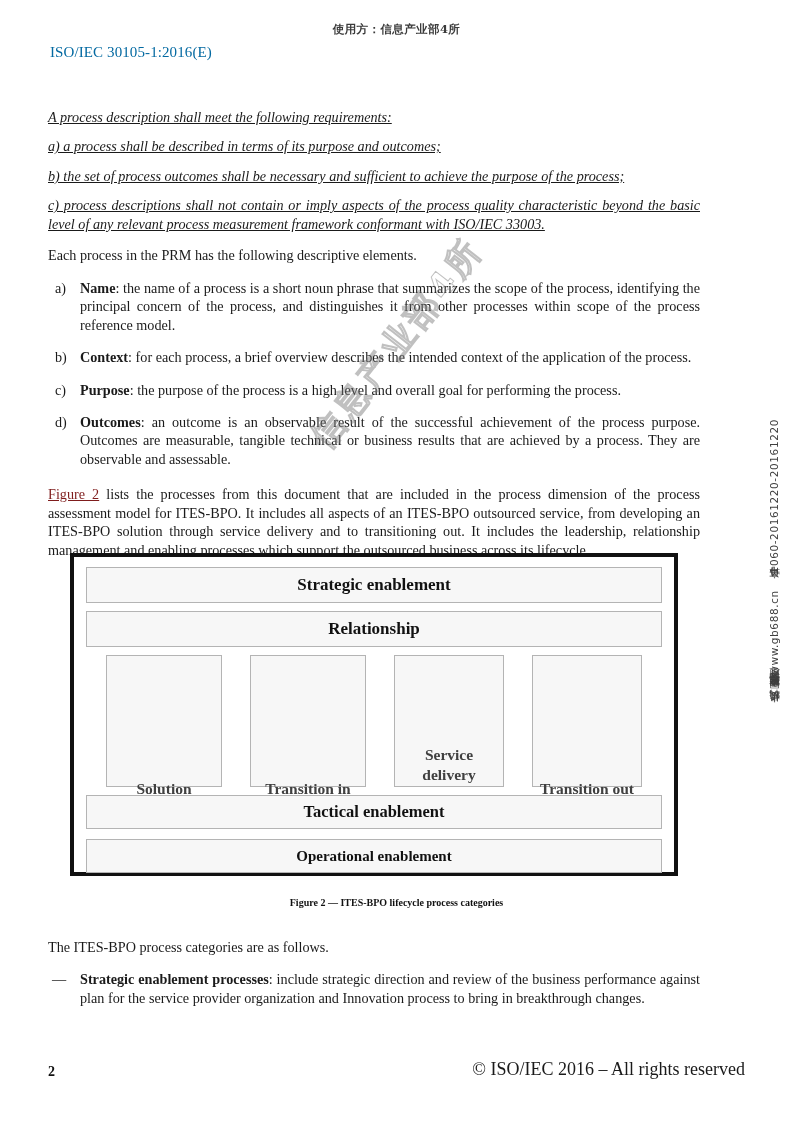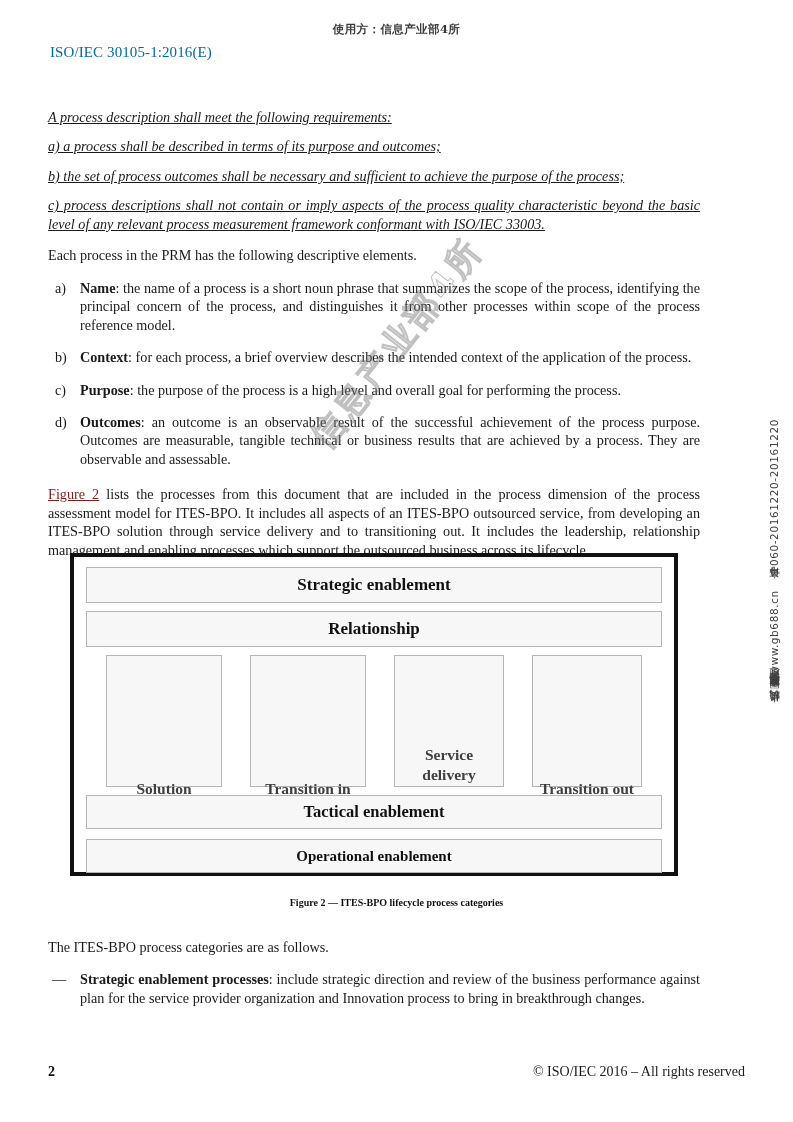--- a/index.html
+++ b/index.html
@@ -202,21 +202,21 @@
     left: 48px;
     bottom: 42px;
     font-size: 14px;
     font-weight: bold;
     color: #111;
   }
   .copyright {
     position: absolute;
     right: 48px;
     bottom: 42px;
-    font-size: 14px;
+    font-size: 18px;
     color: #1a1a1a;
   }
   .footer-cn {
     position: absolute;
     left: 0;
     bottom: 22px;
     width: 793px;
     text-align: center;
     font-family: "DejaVu Serif", "Liberation Serif", serif;
     font-size: 11.5px;

